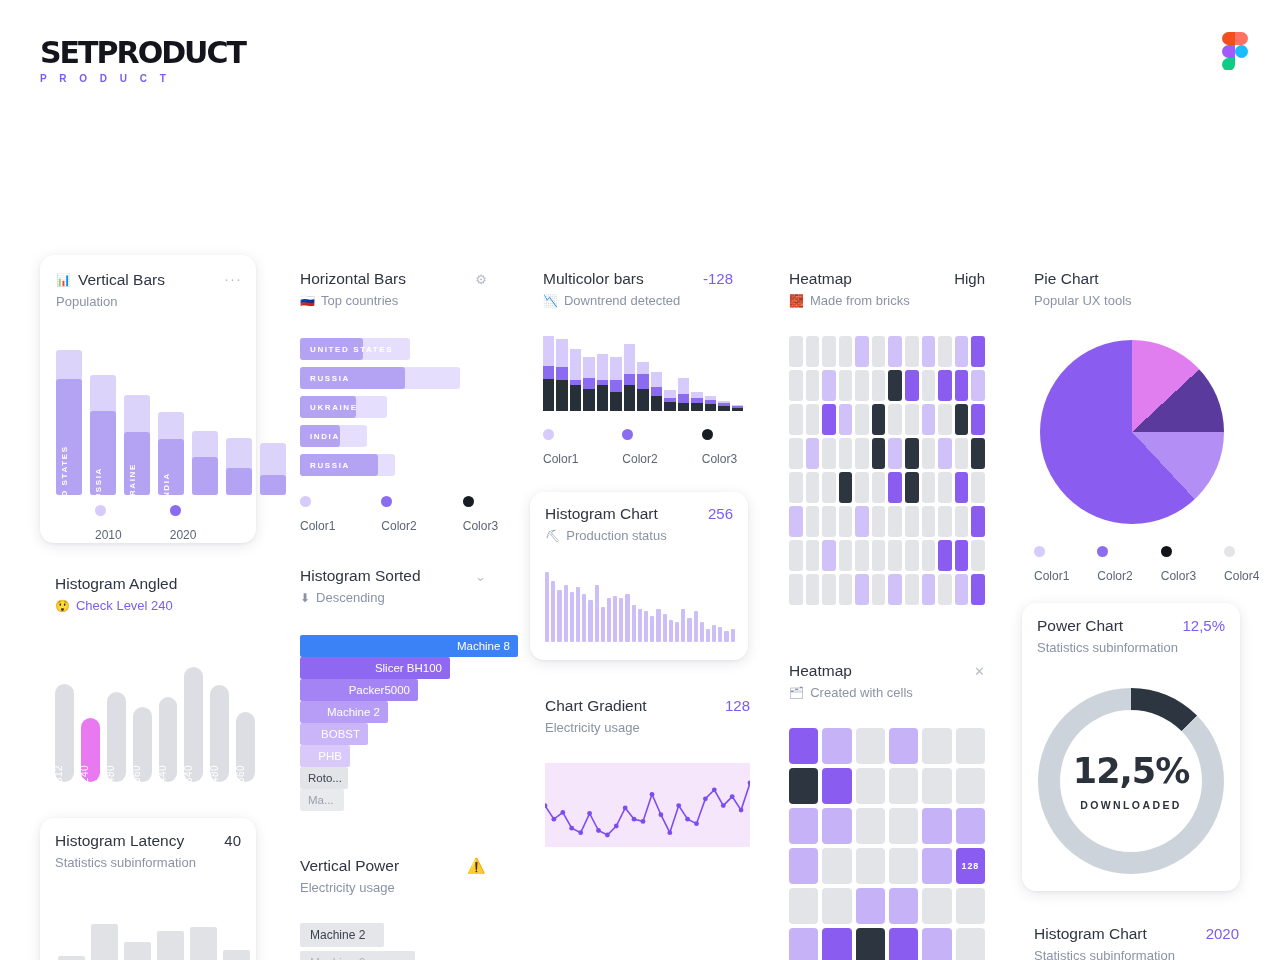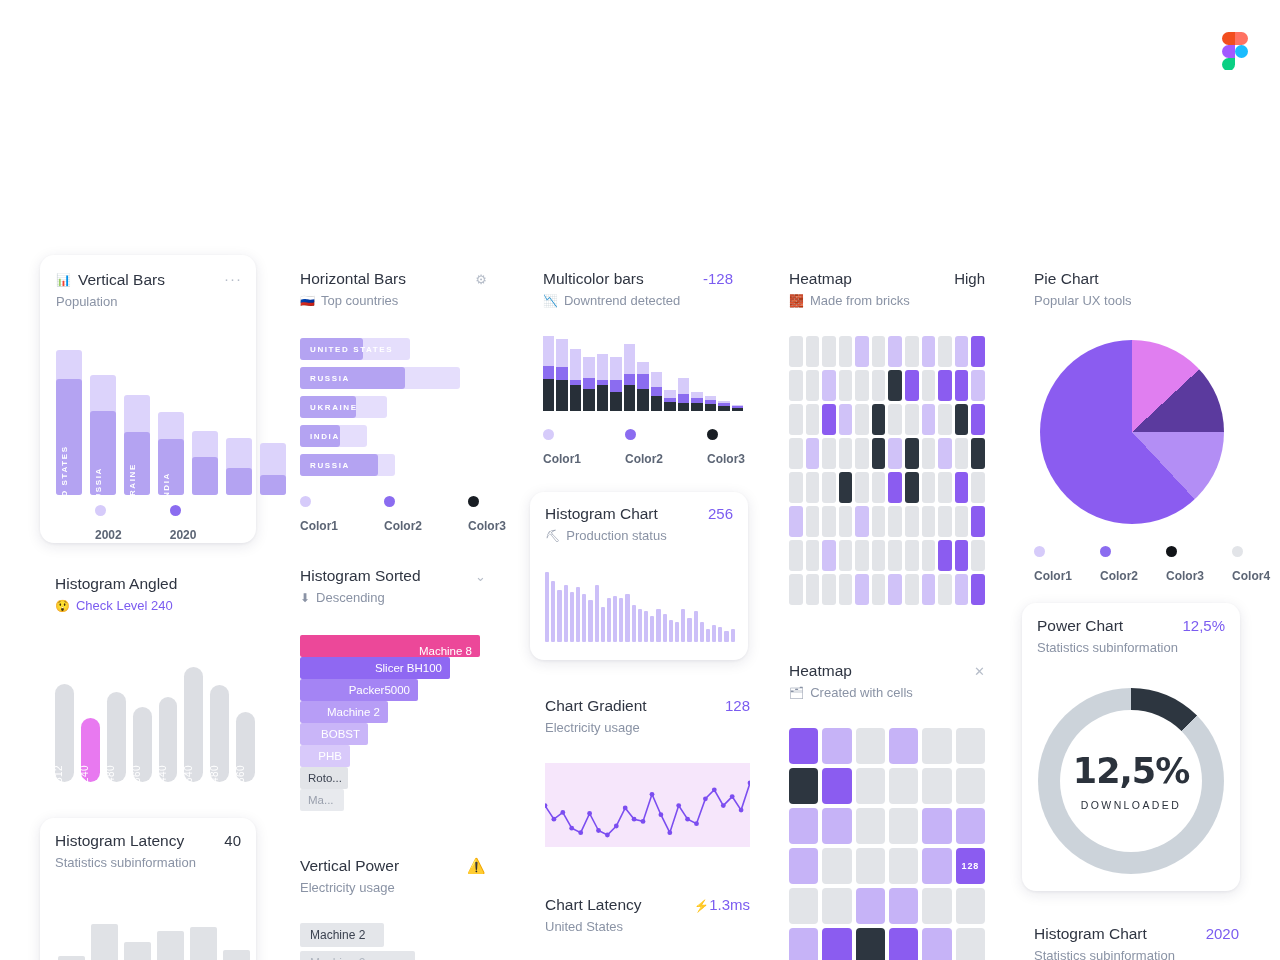--- a/index.html
+++ b/index.html
@@ -56,21 +56,21 @@
     display: flex; align-items: center; gap: 6px;
     font-size: 13px; color: #8a93a5; margin-top: 5px;
   }
   .b-sub.accent { color: #7b5cf0; }
   .ic { font-size: 12px; line-height: 1; }
   .dots { color: #b6bdc9; font-size: 15px; letter-spacing: 1px; }
   .gear, .xmark, .caret { color: #b6bdc9; font-size: 13px; }
 
   
   .legend { display: flex; }
-  .legend .lg { text-align: left; font-weight: bold; }
+  .legend .lg { text-align: left; }
   .legend .sw { width: 11px; height: 11px; border-radius: 50%; display: block; margin-bottom: 9px; }
   .legend .lb { font-size: 12px; color: #5c6575; }
 
   
   .vb-wrap { position: absolute; left: 15px; bottom: 0; display: flex; align-items: flex-end; gap: 8px; height: 160px; }
   .vb { width: 26px; border-radius: 3px; background: #dcd3fb; position: relative; display: block; }
   .vb > i {
     position: absolute; left: 0; bottom: 0; width: 100%;
     background: #b4a3f2; border-radius: 3px; display: block;
   }
@@ -139,37 +139,41 @@
   .donut { width: 186px; height: 186px; border-radius: 50%; position: relative; }
   .donut .hole {
     position: absolute; left: 22px; top: 22px; width: 142px; height: 142px;
     border-radius: 50%; background: #fff;
     display: flex; flex-direction: column; align-items: center; justify-content: center;
   }
   .donut .pct {
     font-family: "DejaVu Sans", sans-serif;
     font-size: 35px; font-weight: 700; color: #2b323c; letter-spacing: -1px;
   }
-  .donut .cap { font-size: 10.5px; font-weight: 400; letter-spacing: 2.4px; color: #2b323c; margin-top: 8px; }
+  .donut .cap { font-size: 10.5px; font-weight: 700; letter-spacing: 2.4px; color: #2b323c; margin-top: 8px; }
 
   
   .grey-wrap { display: flex; align-items: flex-end; gap: 6px; height: 75px; }
   .grey { width: 27px; background: #e0e2e6; border-radius: 2px; }
 
   
   .pw-row {
     height: 24px; background: #e4e6ea; border-radius: 2px; display: flex; align-items: center;
     padding-left: 10px; font-size: 12px; color: #3b4250; margin-bottom: 4px;
   }
 </style>
 </head>
 <body>
 
 <div class="page">
 
+  <div class="logo">
+    <div class="logo-main">SETPRODUCT</div>
+    <div class="logo-sub">P R O D U C T</div>
+  </div>
 
   <div class="figma-logo">
     <svg viewBox="0 0 26 38" width="26" height="38">
       <path d="M13 0H6.5a6.5 6.5 0 000 13H13z" fill="#f24e1e"></path>
       <path d="M13 0h6.5a6.5 6.5 0 010 13H13z" fill="#ff7262"></path>
       <path d="M13 13H6.5a6.5 6.5 0 000 13H13z" fill="#a259ff"></path>
       <circle cx="19.5" cy="19.5" r="6.5" fill="#1abcfe"></circle>
       <path d="M13 26H6.5a6.5 6.5 0 106.5 6.5z" fill="#0acf83"></path>
     </svg>
   </div>
@@ -213,21 +217,21 @@
           </span>
         <span class="vb" style="height:52px;">
             <i style="height:20px;"></i>
           </span>
       </div>
     </div>
 
     <div class="legend" style="position:absolute; left:55px; top:250px; gap:48px;">
       <span class="lg">
         <i class="sw" style="background:#d6cbfa;"></i>
-        <span class="lb">2002</span>
+        <span class="lb">2010</span>
       </span>
       <span class="lg">
         <i class="sw" style="background:#8b6cf0;"></i>
         <span class="lb">2020</span>
       </span>
     </div>
   </div>
 
   <div class="block" style="left:300px; top:270px; width:200px;">
     <div class="b-title" style="width:187px;">
@@ -558,21 +562,21 @@
   <div class="block" style="left:300px; top:567px; width:200px;">
     <div class="b-title" style="width:186px;">
       <span>Histogram Sorted</span>
       <span class="caret">⌄</span>
     </div>
     <div class="b-sub">
       <span class="ic">⬇</span>
       <span>Descending</span>
     </div>
     <div style="margin-top:30px;">
-      <div class="hs-row" style="width:180px; background:#ec4899;align-items:flex-end;">
+      <div class="hs-row" style="width:218px; background:#3b82f6;">
           <span>Machine 8</span>
         </div>
       <div class="hs-row" style="width:150px; background:#8f68f2;">
           <span>Slicer BH100</span>
         </div>
       <div class="hs-row" style="width:118px; background:#a484f4;">
           <span>Packer5000</span>
         </div>
       <div class="hs-row" style="width:88px; background:#b79df6;">
           <span>Machine 2</span>
@@ -670,29 +674,20 @@
             <circle cx="169.3" cy="26.8" r="2.4" fill="#7b4df0"></circle>
             <circle cx="178.3" cy="42.6" r="2.4" fill="#7b4df0"></circle>
             <circle cx="187.2" cy="33.6" r="2.4" fill="#7b4df0"></circle>
             <circle cx="196.1" cy="47.1" r="2.4" fill="#7b4df0"></circle>
             <circle cx="205.0" cy="20.0" r="2.4" fill="#7b4df0"></circle>
           </g>
       </svg>
     </div>
   </div>
 
-  <div class="block" style="left:545px; top:896px; width:205px;">
-    <div class="b-title">
-      <span>Chart Latency</span>
-      <span class="t-val">
-        <span class="ic">⚡</span><span>1.3ms</span>
-      </span>
-    </div>
-    <div class="b-sub">United States</div>
-  </div>
 
   <div class="block" style="left:789px; top:662px; width:196px;">
     <div class="b-title">
       <span>Heatmap</span>
       <span class="xmark">✕</span>
     </div>
     <div class="b-sub">
       <span class="ic">🗂</span>
       <span>Created with cells</span>
     </div>

